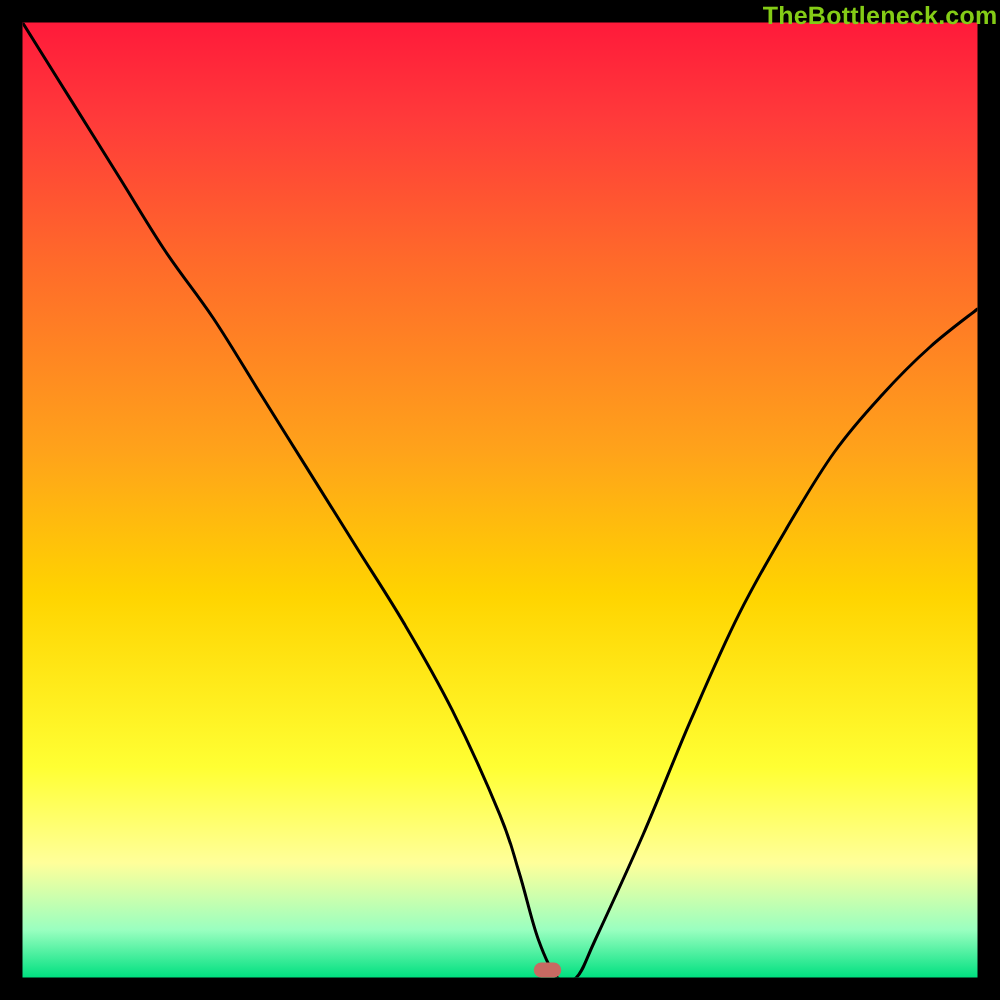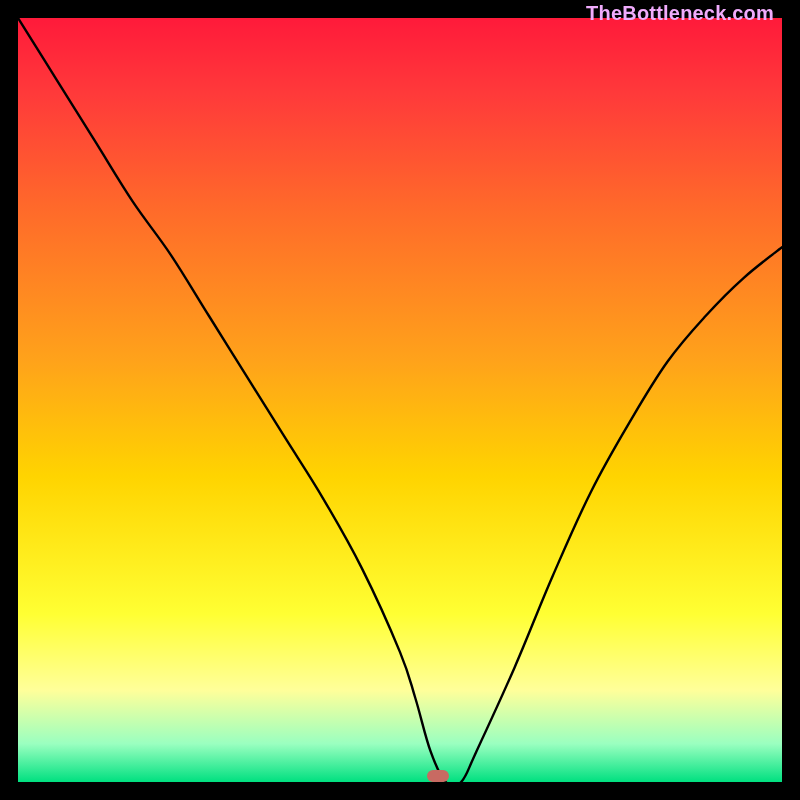--- a/index.html
+++ b/index.html
@@ -30,22 +30,22 @@
       #ffa31a 45%,
       #ffd400 60%,
       #ffff33 78%,
       #ffff9a 88%,
       #9affc0 95%,
       #00e080 100%);
   }
   .watermark {
     position: absolute;
     top: 2px;
-    right: 26px;
-    color: #f0abfc;
+    right: 2px;
+    color: #84cc16;
     font-size: 20px;
     font-weight: 600;
     letter-spacing: 0.2px;
     user-select: none;
   }
   svg.curve {
     position: absolute;
     left: 0;
     top: 0;
     width: 764px;

